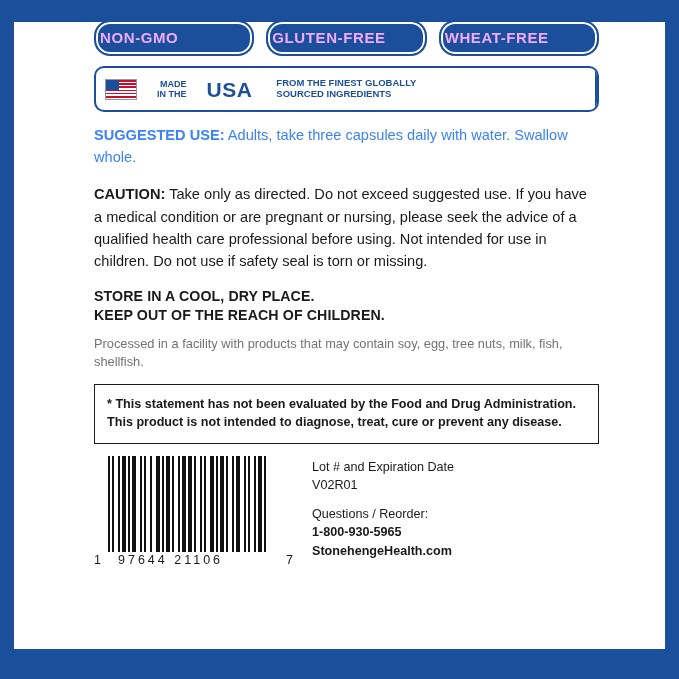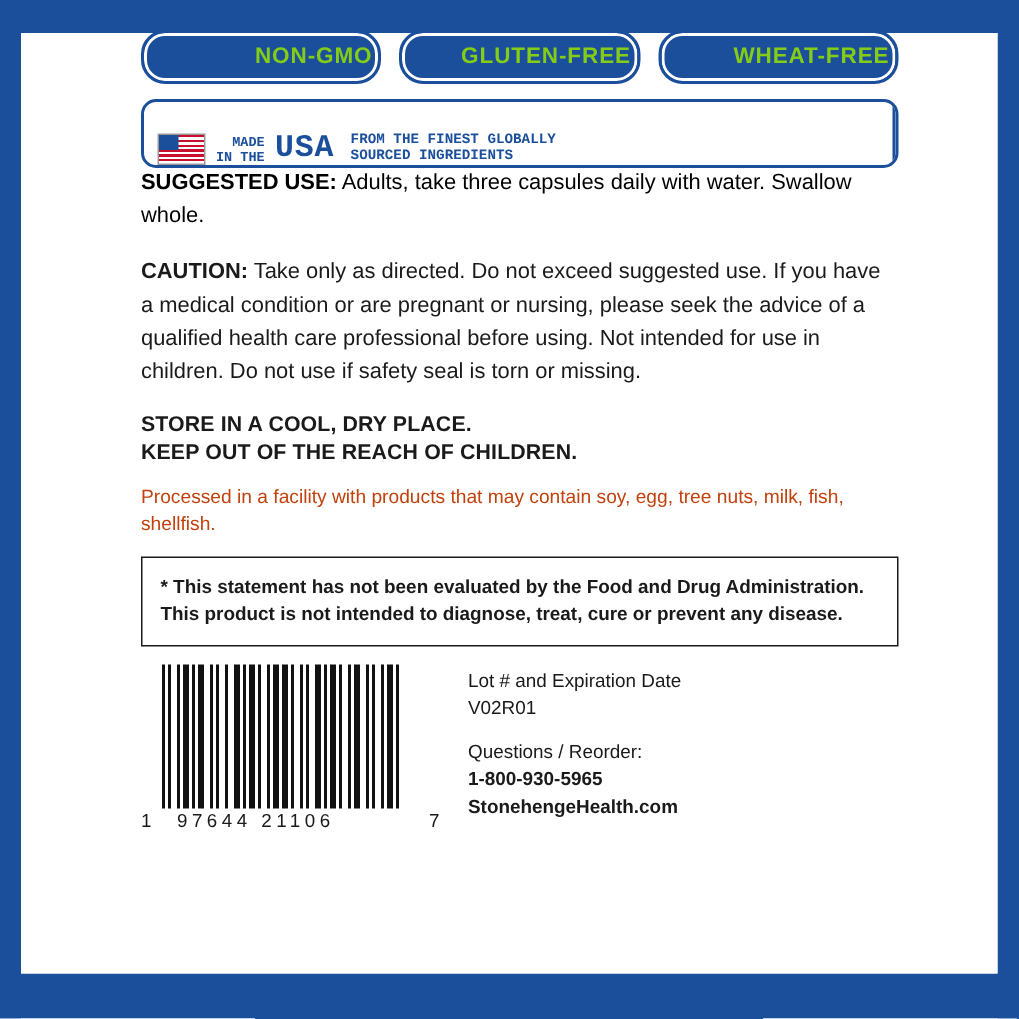--- a/index.html
+++ b/index.html
@@ -62,45 +62,44 @@
     display: flex;
     gap: 12px;
     justify-content: center;
     align-items: stretch;
   }
   .badge {
     flex: 1;
     border: 2px solid #1b4f9c;
     border-radius: 16px;
     background: #1b4f9c;
-    color: #84cc16;
-    text-align: right;
+    color: #f0abfc;
+    text-align: left;
     font-weight: bold;
     font-size: 15px;
     letter-spacing: 0.6px;
     padding: 7px 4px 8px;
     box-shadow: inset 0 0 0 2px #ffffff;
   }
   
   .strip {
     margin-top: 10px;
     border: 2px solid #1b4f9c;
     border-radius: 10px;
     display: flex;
     align-items: stretch;
     overflow: hidden;
     height: 42px;
   }
   .strip-left {
     display: flex;
-    align-items: flex-end;
-    gap: 7px;
+    align-items: center;
+    gap: 20px;
     padding: 0 8px 0 9px;
     flex: 1;
-    font-family: Liberation Mono, monospace;
   }
   .flag {
     width: 30px;
     height: 19px;
     position: relative;
     background:
       repeating-linear-gradient(to bottom,
         #c8102e 0px, #c8102e 1.6px,
         #ffffff 1.6px, #ffffff 3.2px);
     border: 1px solid #999;
@@ -155,45 +154,45 @@
     flex: none;
   }
   .gmp-text {
     font-size: 9.5px;
     font-weight: bold;
     color: #1b4f9c;
     line-height: 1.15;
   }
   
   .para {
-    margin-top: 0;
+    margin-top: 13px;
     font-size: 14.6px;
     line-height: 1.5;
-    color: #000000;
+    color: #3b82f6;
   }
   .para b, .lead {
     font-weight: bold;
   }
   .caution {
     margin-top: 11px;
     font-size: 14.6px;
     line-height: 1.52;
   }
   .keepout {
     margin-top: 11px;
     font-size: 14.2px;
     font-weight: bold;
     line-height: 1.35;
     letter-spacing: 0.1px;
   }
   .facility {
     margin-top: 10px;
     font-size: 12.8px;
     line-height: 1.42;
-    color: #c2410c;
+    color: #737373;
   }
   .disclaimer {
     margin-top: 12px;
     border: 1.5px solid #1a1a1a;
     padding: 10px 12px 11px;
     font-size: 12.6px;
     font-weight: bold;
     line-height: 1.45;
   }
   

